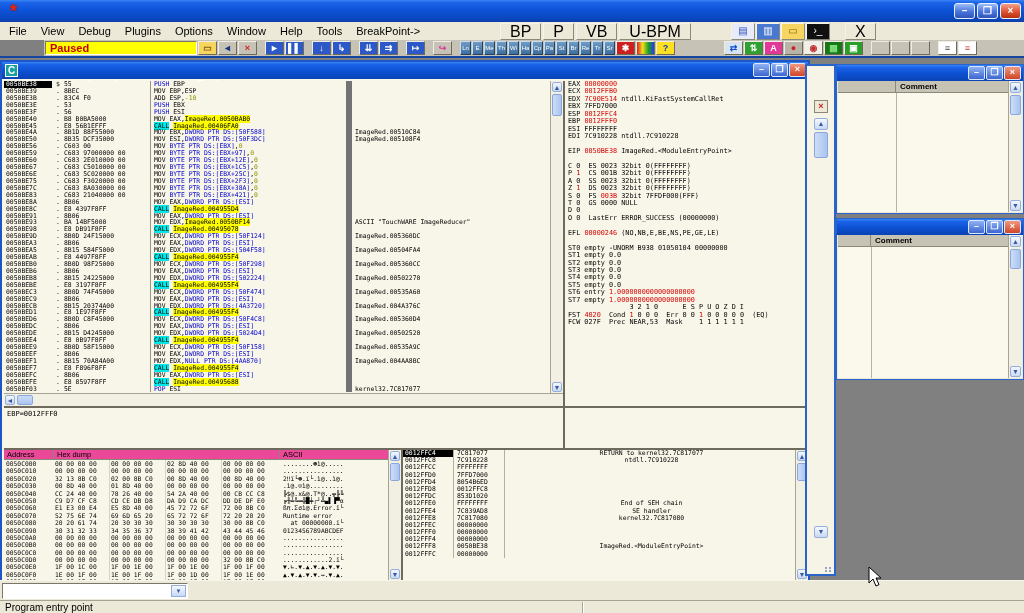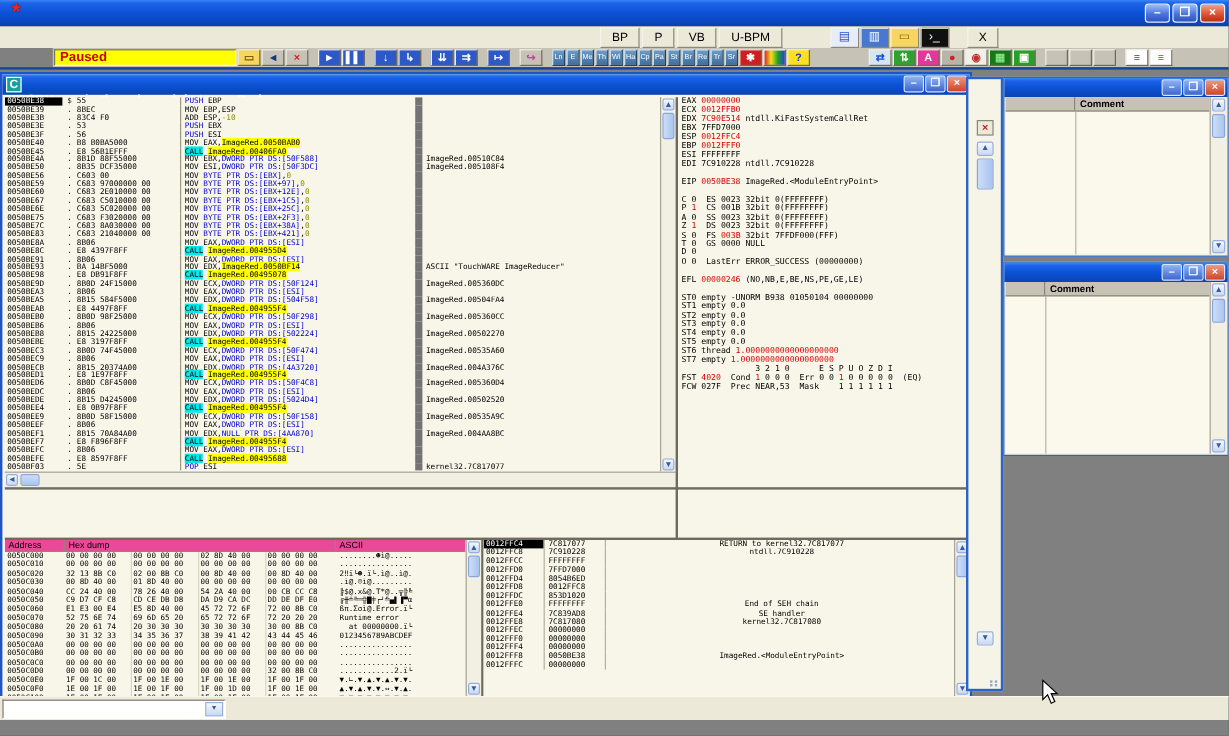--- a/index.html
+++ b/index.html
@@ -15,21 +15,21 @@
   .wbtn{width:21px;height:16px;border-radius:3px;border:1px solid #E8F0FC;color:#fff;
     background:linear-gradient(180deg,#9CBCF8,#4A74DC 55%,#2F55B8);font-size:10px;line-height:13px;
     text-align:center;font-weight:bold;}
   .wbtn.close{background:linear-gradient(180deg,#F4A088,#DD5335 55%,#B8300F);}
   
   .menubar{position:absolute;left:0;top:22px;width:1024px;height:18px;background:#ECE9D8;font-size:11px;}
   .menu-items{position:absolute;left:2px;top:0;height:18px;display:flex;align-items:center;}
   .menu-item{padding:2px 7px;color:#000;}
   .menu-right{position:absolute;left:500px;top:0;height:18px;display:flex;align-items:center;}
   .mbtn{height:17px;border:1px solid;border-color:#F6F4EA #8A8878 #8A8878 #F6F4EA;background:#ECE9D8;
-    font-size:10px;padding:1px 9px;margin-right:2px;line-height:13px;}
+    font-size:16px;padding:1px 9px;margin-right:2px;line-height:13px;}
   .micon{width:24px;height:17px;border:1px solid;border-color:#F6F4EA #8A8878 #8A8878 #F6F4EA;
     background:#ECE9D8;display:flex;align-items:center;justify-content:center;margin-right:1px;}
   .micon .g{font-size:10px;line-height:10px;}
   .mspacer{width:38px;}
   
   .toolbar{position:absolute;left:0;top:40px;width:1024px;height:16px;background:#C6C2B6;
     display:flex;align-items:center;margin-left:44px;}
   .paused-box{width:152px;height:14px;margin-left:1px;background:#FFFF00;color:#C40000;font-weight:bold;
     font-size:11px;line-height:12px;padding-left:4px;border:1px solid;border-color:#7A7668 #FFFFFF #FFFFFF #7A7668;}
   .tico{width:19px;height:14px;margin-left:1px;border:1px solid;border-color:#EFEDE4 #6E6A5E #6E6A5E #EFEDE4;
@@ -144,20 +144,31 @@
   <div class="titlebar">
     <div class="app-icon">*</div>
     <div class="caption-btns">
       <div class="wbtn">–</div>
       <div class="wbtn">❐</div>
       <div class="wbtn close">×</div>
     </div>
   </div>
 
   <div class="menubar">
+    <div class="menu-items" id="menu-items">
+        <span class="menu-item">File</span>
+        <span class="menu-item">View</span>
+        <span class="menu-item">Debug</span>
+        <span class="menu-item">Plugins</span>
+        <span class="menu-item">Options</span>
+        <span class="menu-item">Window</span>
+        <span class="menu-item">Help</span>
+        <span class="menu-item">Tools</span>
+        <span class="menu-item">BreakPoint-&gt;</span>
+      </div>
     <div class="menu-right" id="menu-right">
         <span class="mbtn">BP</span>
         <span class="mbtn">P</span>
         <span class="mbtn">VB</span>
         <span class="mbtn">U-BPM</span>
         <span class="mspacer"></span>
         <span class="micon" style="background: rgb(232, 236, 248);">
           <span class="g" style="color: rgb(48, 80, 192);">▤</span>
         </span>
         <span class="micon" style="background: rgb(72, 120, 208);">
@@ -375,30 +386,33 @@
             <div class="rline"><span class="sk">O 0  LastErr ERROR_SUCCESS (00000000)</span></div>
             <div class="rline">&nbsp;</div>
             <div class="rline"><span class="sk">EFL </span><span class="sr">00000246</span><span class="sk"> (NO,NB,E,BE,NS,PE,GE,LE)</span></div>
             <div class="rline">&nbsp;</div>
             <div class="rline"><span class="sk">ST0 empty -UNORM B938 01050104 00000000</span></div>
             <div class="rline"><span class="sk">ST1 empty 0.0</span></div>
             <div class="rline"><span class="sk">ST2 empty 0.0</span></div>
             <div class="rline"><span class="sk">ST3 empty 0.0</span></div>
             <div class="rline"><span class="sk">ST4 empty 0.0</span></div>
             <div class="rline"><span class="sk">ST5 empty 0.0</span></div>
-            <div class="rline"><span class="sk">ST6 thread </span><span class="sr">1.0000000000000000000</span></div>
+            <div class="rline"><span class="sk">ST6 entry </span><span class="sr">1.0000000000000000000</span></div>
             <div class="rline"><span class="sk">ST7 empty </span><span class="sr">1.0000000000000000000</span></div>
             <div class="rline"><span class="sk">               3 2 1 0      E S P U O Z D I</span></div>
             <div class="rline"><span class="sk">FST </span><span class="sr">4020</span><span class="sk">  Cond </span><span class="sr">1</span><span class="sk"> 0 0 0  Err 0 0 </span><span class="sr">1</span><span class="sk"> 0 0 0 0 0  (EQ)</span></div>
             <div class="rline"><span class="sk">FCW 027F  Prec NEAR,53  Mask    1 1 1 1 1 1</span></div>
           </div>
       </div>
 
       <div class="hsep1"></div>
 
+      <div class="info">
+        <div class="txt">EBP=0012FFF0</div>
+      </div>
 
       <div class="hsep2"></div>
 
       <div class="dump">
         <div class="dump-hdr">
           <span class="h1">Address</span>
           <span class="h2">Hex dump</span>
           <span class="h3">ASCII</span>
         </div>
         <div id="dump-rows">
@@ -514,20 +528,24 @@
 
   </div>
 
   <div class="cmdbar">
     <div class="combo">
       <span></span>
       <div class="combo-btn">▼</div>
     </div>
   </div>
 
+  <div class="statusbar">
+    <span class="status-text">Program entry point</span>
+    <span class="status-div"></span>
+  </div>
 
   <div class="cursor">
     <svg width="15" height="22" viewBox="0 0 15 22">
       <polygon points="1,1 1,17 5,13 8,20 11,18.6 8,12 13,12" fill="#FFFFFF" stroke="#000000" stroke-width="1"></polygon>
     </svg>
   </div>
 
 </div>
 
 </body></html>

